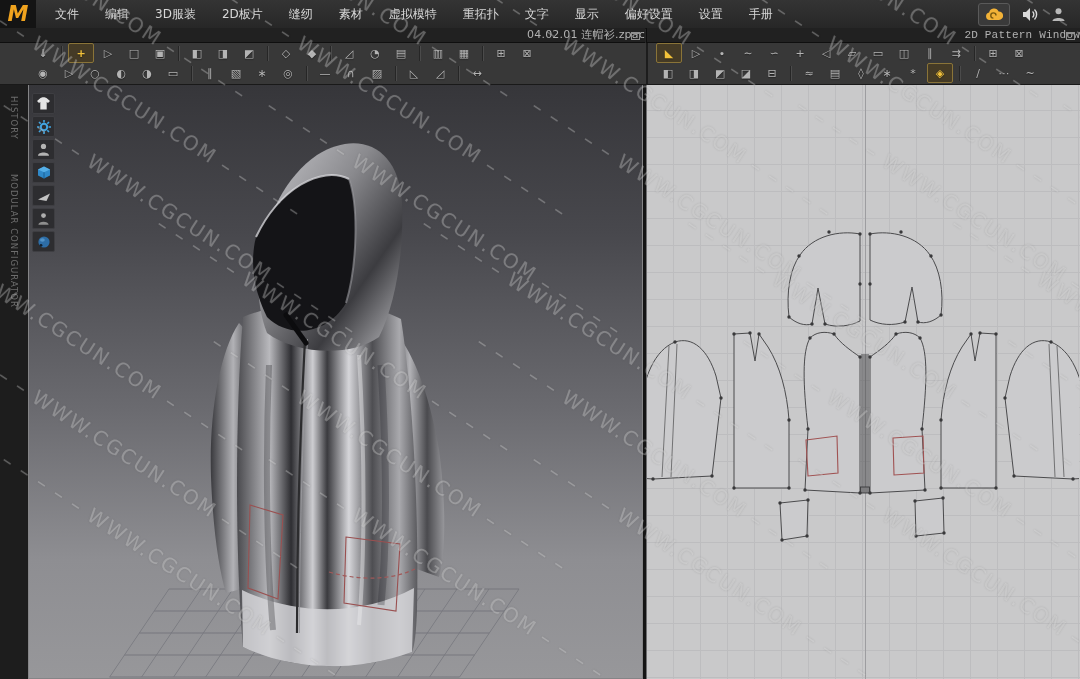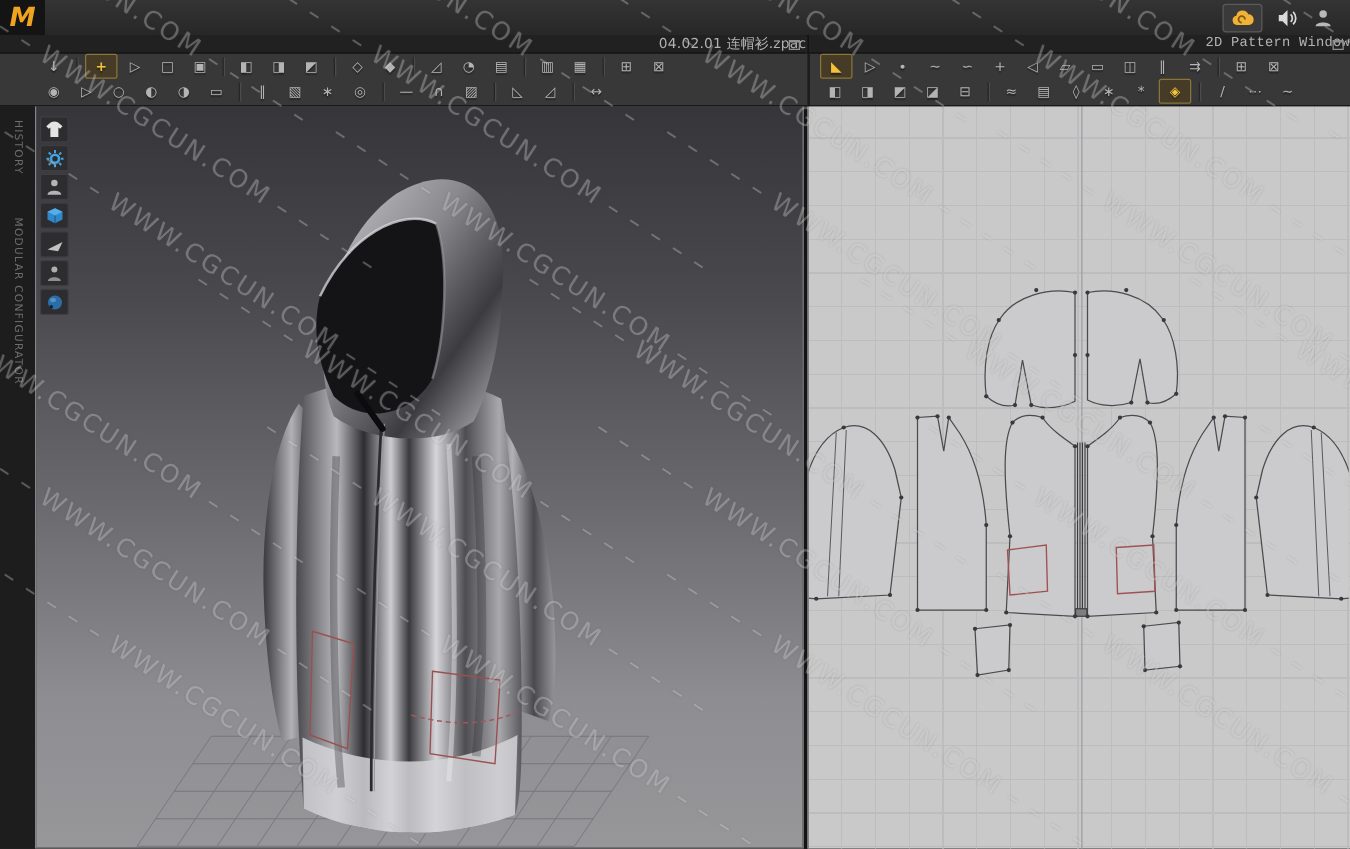--- a/index.html
+++ b/index.html
@@ -65,20 +65,35 @@
   #wm{position:absolute;inset:0;z-index:60;pointer-events:none;overflow:hidden;}
   .wm-tile{position:absolute;white-space:nowrap;font-size:20px;letter-spacing:2px;
     color:rgba(255,255,255,0.26);text-shadow:0 0 2px rgba(90,90,90,0.25);
     transform:rotate(33deg);font-weight:500;}
 </style>
 </head>
 <body>
 
 <div class="topbar">
   <div class="logo">M</div>
+  <div class="menubar" id="menubar">
+      <div class="menu-item">文件</div>
+      <div class="menu-item">编辑</div>
+      <div class="menu-item">3D服装</div>
+      <div class="menu-item">2D板片</div>
+      <div class="menu-item">缝纫</div>
+      <div class="menu-item">素材</div>
+      <div class="menu-item">虚拟模特</div>
+      <div class="menu-item">重拓扑</div>
+      <div class="menu-item">文字</div>
+      <div class="menu-item">显示</div>
+      <div class="menu-item">偏好设置</div>
+      <div class="menu-item">设置</div>
+      <div class="menu-item">手册</div>
+    </div>
   <div class="top-right">
     <div class="cloud-btn">
       <svg width="18" height="13" viewBox="0 0 18 13">
         <path d="M4.5 12 a3.8 3.8 0 0 1 -.4 -7.5 A5 5 0 0 1 13.6 3.4 A3.4 3.4 0 0 1 14 12 Z" fill="#f2b237"></path>
         <path d="M11 7.5 a2.6 2.6 0 1 0 -2.6 2.6" fill="none" stroke="#7a5a10" stroke-width="1.4"></path>
       </svg>
     </div>
     <svg width="17" height="15" viewBox="0 0 17 15">
       <path d="M1 5 h3 l4-4 v13 l-4-4 h-3 Z" fill="#d9d9d9"></path>
       <path d="M10.5 4.5 a4 4 0 0 1 0 6 M12.5 2.5 a7 7 0 0 1 0 10" stroke="#d9d9d9" stroke-width="1.4" fill="none"></path>

